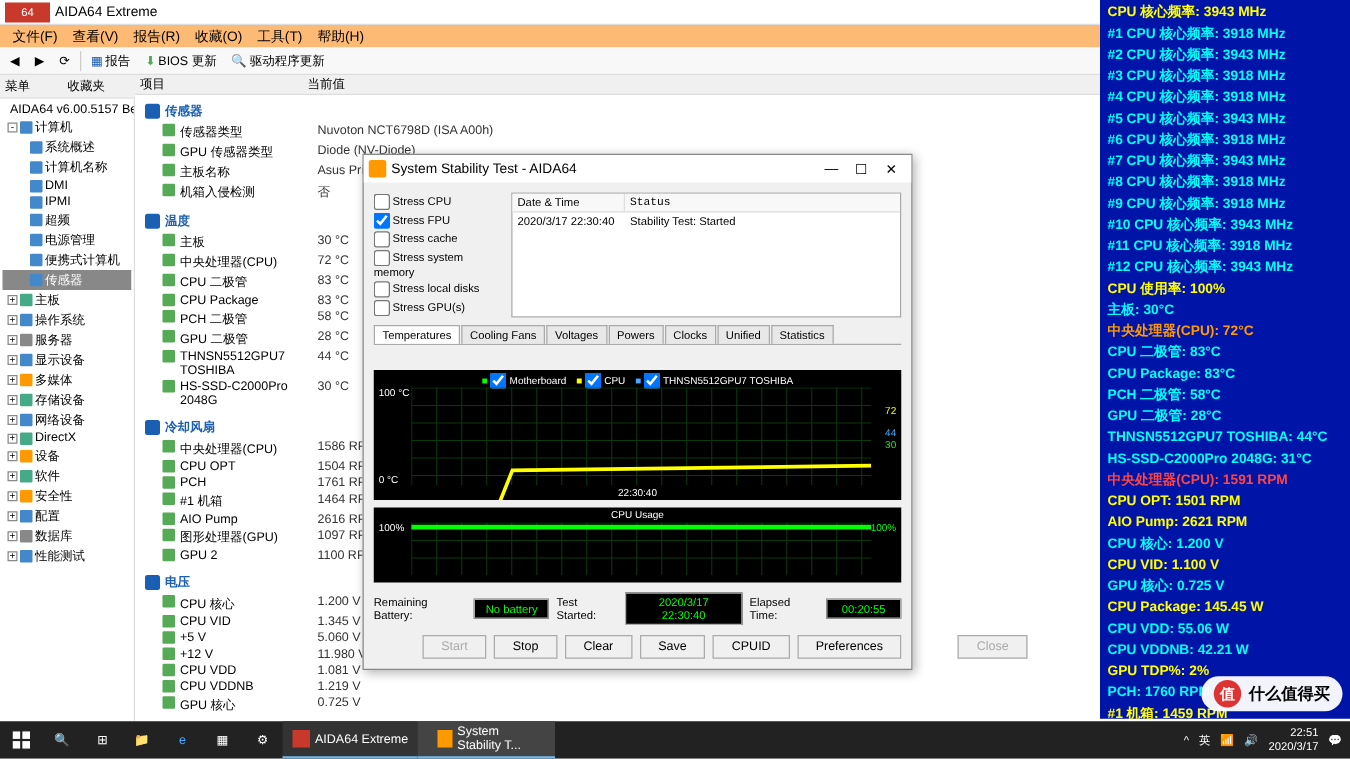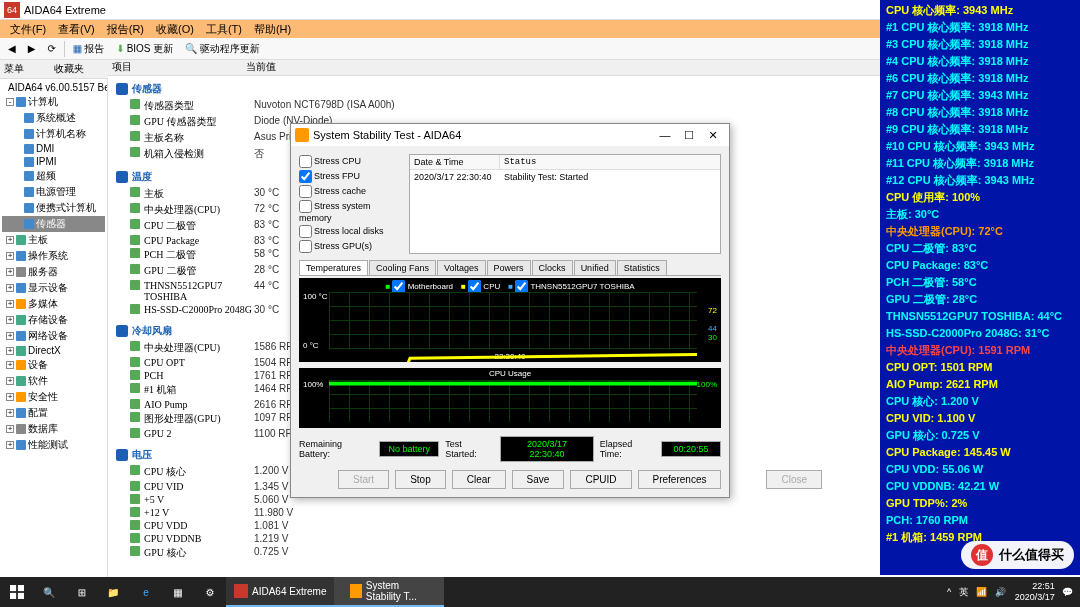--- a/index.html
+++ b/index.html
@@ -1,18 +1,18 @@
 <!DOCTYPE html>
 <html><head>
 <meta charset="utf-8">
 <style>
 * { margin: 0; padding: 0; box-sizing: border-box; font-family: "Microsoft YaHei", "SimSun", Arial, sans-serif; }
 body { width: 1080px; height: 607px; overflow: hidden; position: relative; background: #fff; font-size: 10px; }
 .titlebar { height: 20px; background: #fff; display: flex; align-items: center; border-bottom: 1px solid #ddd; }
-.titlebar .icon { width: 16px; height: 16px; background: #c8392b; margin: 0 4px; color: #fff; text-align: center; font-size: 9px; line-height: 16px; }
+.titlebar .icon { width: 36px; height: 16px; background: #c8392b; margin: 0 4px; color: #fff; text-align: center; font-size: 9px; line-height: 16px; }
 .titlebar .title { font-size: 11px; flex: 1; }
 .titlebar .winbtns { display: flex; }
 .titlebar .winbtn { width: 28px; height: 20px; text-align: center; line-height: 20px; color: #666; }
 .menubar { height: 18px; background: #fdba74; display: flex; font-size: 11px; padding-left: 4px; }
 .menubar span { padding: 2px 6px; }
 .toolbar { height: 22px; background: #f8f8f8; border-bottom: 1px solid #ddd; display: flex; align-items: center; padding: 0 4px; gap: 4px; font-size: 10px; }
 .toolbar .tbtn { padding: 0 4px; display: flex; align-items: center; gap: 2px; }
 .toolbar .sep { width: 1px; height: 16px; background: #ccc; }
 .main { display: flex; height: 518px; }
 .tree { width: 108px; border-right: 1px solid #ddd; overflow: hidden; font-size: 10px; padding: 2px; background: #fff; }
@@ -30,21 +30,21 @@
 .content { flex: 1; overflow: hidden; background: #fff; position: relative; }
 .content-header { height: 16px; background: #f0f0f0; border-bottom: 1px solid #ddd; display: flex; font-size: 10px; }
 .content-header span:first-child { width: 130px; padding-left: 4px; }
 .content-header span:last-child { padding-left: 8px; }
 .content-body { padding: 4px 8px; font-size: 10px; }
 .section { margin-bottom: 6px; }
 .section-h { color: #1a5fb4; font-weight: bold; padding: 2px 0; display: flex; align-items: center; gap: 4px; }
 .section-h .si { display: inline-block; width: 12px; height: 12px; background: #1a5fb4; border-radius: 2px; }
 .row { display: flex; padding: 1px 0 1px 14px; }
 .row .ri { display: inline-block; width: 10px; height: 10px; background: #5a5; margin-right: 4px; border-radius: 1px; }
-.row .lbl { width: 110px; font-family: Liberation Serif, serif; }
+.row .lbl { width: 110px; }
 .row .val { color: #333; }
 .row .val2 { margin-left: 16px; color: #666; }
 .statusbar { height: 18px; background: #f0f0f0; border-top: 1px solid #ddd; display: flex; align-items: center; font-size: 10px; padding: 0 6px; justify-content: space-between; }
 .statusbar .sleft { display: flex; align-items: center; gap: 4px; }
 
 
 .dialog { position: absolute; left: 290px; top: 123px; width: 440px; background: #f0f0f0; border: 1px solid #888; box-shadow: 2px 2px 8px rgba(0,0,0,0.3); }
 .dlg-title { height: 22px; background: #fff; display: flex; align-items: center; padding: 0 4px; font-size: 11px; }
 .dlg-title .di { width: 14px; height: 14px; background: #f90; margin-right: 4px; border-radius: 2px; }
 .dlg-title .dt { flex: 1; }
@@ -57,21 +57,21 @@
 .stress-log { flex: 1; border: 1px solid #aaa; background: #fff; font-size: 9px; }
 .stress-log-h { display: flex; background: #f8f8f8; border-bottom: 1px solid #ddd; }
 .stress-log-h span:first-child { width: 90px; padding: 2px 4px; border-right: 1px solid #ddd; }
 .stress-log-h span:last-child { padding: 2px 4px; font-family: Liberation Mono, monospace; }
 .stress-log-r { display: flex; }
 .stress-log-r span:first-child { width: 90px; padding: 2px 4px; }
 .stress-log-r span:last-child { padding: 2px 4px; }
 .tabs { display: flex; border-bottom: 1px solid #aaa; margin-top: 6px; font-size: 9px; }
 .tabs .tab { padding: 2px 6px; border: 1px solid #aaa; border-bottom: none; background: #e8e8e8; margin-right: 1px; }
 .tabs .tab.active { background: #fff; }
-.graph { background: #000; height: 84px; position: relative; margin-top: 2px; overflow: hidden; }
+.graph { background: #000; height: 104px; position: relative; margin-top: 20px; overflow: hidden; }
 .graph-legend { position: absolute; top: 2px; left: 0; right: 0; text-align: center; color: #fff; font-size: 8px; }
 .graph-legend .lg { margin: 0 4px; }
 .graph-legend .lg::before { content: "■ "; }
 .graph-legend .lg.green::before { color: #0f0; }
 .graph-legend .lg.yellow::before { color: #ff0; }
 .graph-legend .lg.blue::before { color: #4af; }
 .graph-grid { position: absolute; inset: 14px 24px 12px 30px; background-image: linear-gradient(#0a3a0a 1px, transparent 1px), linear-gradient(90deg, #0a3a0a 1px, transparent 1px); background-size: 20px 14px; }
 .graph .ylabel { position: absolute; left: 4px; color: #fff; font-size: 8px; }
 .graph .rlabel { position: absolute; right: 4px; color: #fff; font-size: 8px; }
 .graph .xlabel { position: absolute; bottom: 1px; left: 50%; transform: translateX(-50%); color: #fff; font-size: 8px; }
@@ -532,22 +532,24 @@
       <div class="grp">
         <button disabled="">Close</button>
       </div>
     </div>
   </div>
 </div>
 
 <div class="overlay" id="overlay">
     <div class="yl">CPU 核心频率: 3943 MHz</div>
     <div>#1 CPU 核心频率: 3918 MHz</div>
+    <div>#2 CPU 核心频率: 3943 MHz</div>
     <div>#3 CPU 核心频率: 3918 MHz</div>
     <div>#4 CPU 核心频率: 3918 MHz</div>
+    <div>#5 CPU 核心频率: 3943 MHz</div>
     <div>#6 CPU 核心频率: 3918 MHz</div>
     <div>#7 CPU 核心频率: 3943 MHz</div>
     <div>#8 CPU 核心频率: 3918 MHz</div>
     <div>#9 CPU 核心频率: 3918 MHz</div>
     <div>#10 CPU 核心频率: 3943 MHz</div>
     <div>#11 CPU 核心频率: 3918 MHz</div>
     <div>#12 CPU 核心频率: 3943 MHz</div>
     <div class="yl">CPU 使用率: 100%</div>
     <div>主板: 30°C</div>
     <div class="or">中央处理器(CPU): 72°C</div>

